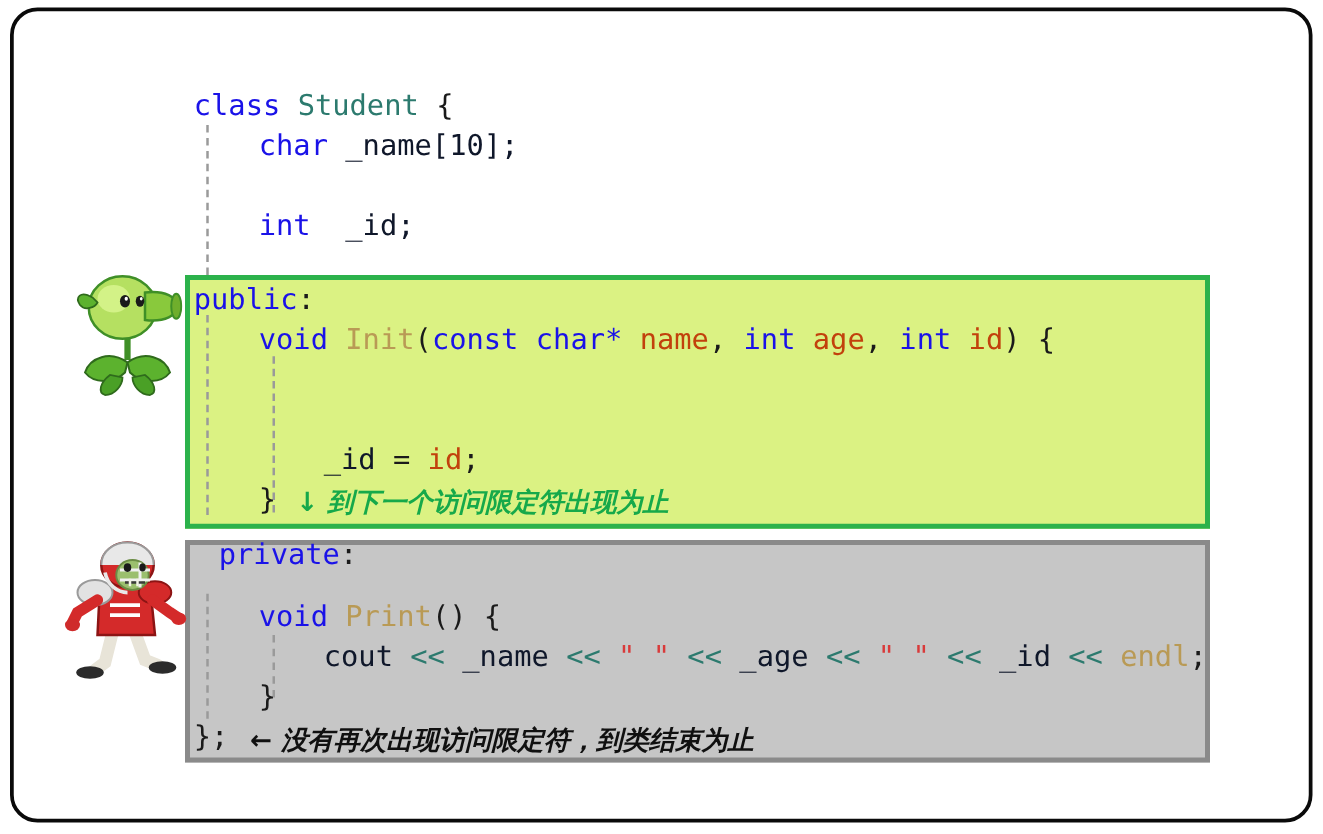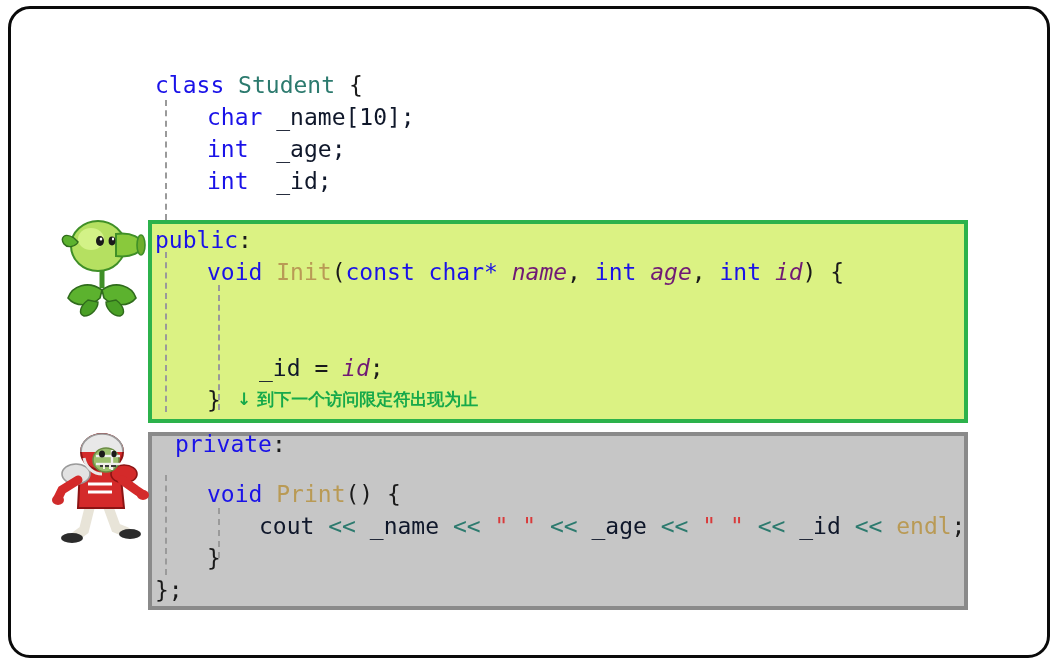--- a/index.html
+++ b/index.html
@@ -47,21 +47,21 @@
     line-height: 30px;
     white-space: pre;
     letter-spacing: 0px;
     color: #1a1a1a;
   }
 
   
   .kw   { color: #1a12e8; }        
   .typ  { color: #2c7a6e; }        
   .fn   { color: #b99a55; }        
-  .var  { color: #701a75; font-style: italic; }        
+  .var  { color: #c2410c; }        
   .pun  { color: #1a1a1a; }        
   .op   { color: #2c7a6e; }        
   .str  { color: #d93a3a; }        
   .plain{ color: #0f172a; }
 
   
   .guide {
     position: absolute;
     width: 0;
     border-left: 2px dashed #9a9a9a;
@@ -87,22 +87,23 @@
     background: #c6c6c6;
     border: 4px solid #8a8a8a;
     box-sizing: border-box;
   }
 
   
   .annot {
     position: absolute;
     font-family: "DejaVu Sans", sans-serif;
     font-weight: bold;
-    font-size: 17px;
+    font-size: 21px;
     white-space: nowrap;
+    font-style: italic;
   }
   .annot-green { color: #16a94a; }
   .annot-black { color: #101010; }
 
   
   .sprite {
     position: absolute;
   }
 
   .pea-wrap { left: 58px; top: 214px; width: 88px; height: 105px; }
@@ -122,21 +123,20 @@
   <div class="guide" style="left:218px; top:285px; height:125px;"></div>
   <div class="guide" style="left:165px; top:475px; height:100px;"></div>
   <div class="guide" style="left:218px; top:508px; height:50px;"></div>
 
   <div class="code-canvas">
 
     <div class="code-line" style="left:155px; top:70px;"><span class="kw">class</span><span class="plain"> </span><span class="typ">Student</span><span class="plain"> </span><span class="pun">{</span></div>
 
     <div class="code-line" style="left:207px; top:102px;"><span class="kw">char</span><span class="plain"> </span><span class="plain">_name[10];</span></div>
 
-    <div class="code-line" style="left:207px; top:134px;"><span class="kw">int</span><span class="plain">  </span><span class="plain">_age;</span></div>
 
     <div class="code-line" style="left:207px; top:166px;"><span class="kw">int</span><span class="plain">  </span><span class="plain">_id;</span></div>
 
     <div class="code-line" style="left:155px; top:225px;"><span class="kw">public</span><span class="pun">:</span></div>
 
     <div class="code-line" style="left:207px; top:257px;"><span class="kw">void</span><span class="plain"> </span><span class="fn">Init</span><span class="pun">(</span><span class="kw">const</span><span class="plain"> </span><span class="kw">char*</span><span class="plain"> </span><span class="var">name</span><span class="pun">, </span><span class="kw">int</span><span class="plain"> </span><span class="var">age</span><span class="pun">, </span><span class="kw">int</span><span class="plain"> </span><span class="var">id</span><span class="pun">) </span><span class="pun">{</span></div>
 
 
 
     <div class="code-line" style="left:259px; top:353px;"><span class="plain">_id</span><span class="pun"> = </span><span class="var">id</span><span class="pun">;</span></div>
@@ -146,20 +146,21 @@
 
     <div class="code-line" style="left:155px; top:429px;margin-left:20px;"><span class="kw">private</span><span class="pun">:</span></div>
 
     <div class="code-line" style="left:207px; top:479px;"><span class="kw">void</span><span class="plain"> </span><span class="fn">Print</span><span class="pun">() </span><span class="pun">{</span></div>
 
     <div class="code-line" style="left:259px; top:511px;"><span class="plain">cout</span><span> </span><span class="op">&lt;&lt;</span><span> </span><span class="plain">_name</span><span> </span><span class="op">&lt;&lt;</span><span> </span><span class="str">" "</span><span> </span><span class="op">&lt;&lt;</span><span> </span><span class="plain">_age</span><span> </span><span class="op">&lt;&lt;</span><span> </span><span class="str">" "</span><span> </span><span class="op">&lt;&lt;</span><span> </span><span class="plain">_id</span><span> </span><span class="op">&lt;&lt;</span><span> </span><span class="fn">endl</span><span class="pun">;</span></div>
 
     <div class="code-line" style="left:207px; top:543px;"><span class="pun">}</span></div>
 
     <div class="code-line" style="left:155px; top:575px;"><span class="pun">};</span></div>
+    <div class="annot annot-black" style="left:200px; top:578px;"><span>←</span><span> </span><span>没有再次出现访问限定符，到类结束为止</span></div>
 
   </div>
 
   <div class="sprite pea-wrap">
     <svg width="88" height="105" viewBox="0 0 88 105" xmlns="http://www.w3.org/2000/svg">
 
       <path d="M44 52 L44 74" stroke="#3f8f27" stroke-width="5" fill="none"></path>
 
       <path d="M44 76 C30 66 14 72 10 84 C18 94 34 92 42 84 Z" fill="#5cb22e" stroke="#2f6b1c" stroke-width="1.6"></path>
       <path d="M44 76 C58 66 74 72 78 84 C70 94 54 92 46 84 Z" fill="#5cb22e" stroke="#2f6b1c" stroke-width="1.6"></path>

